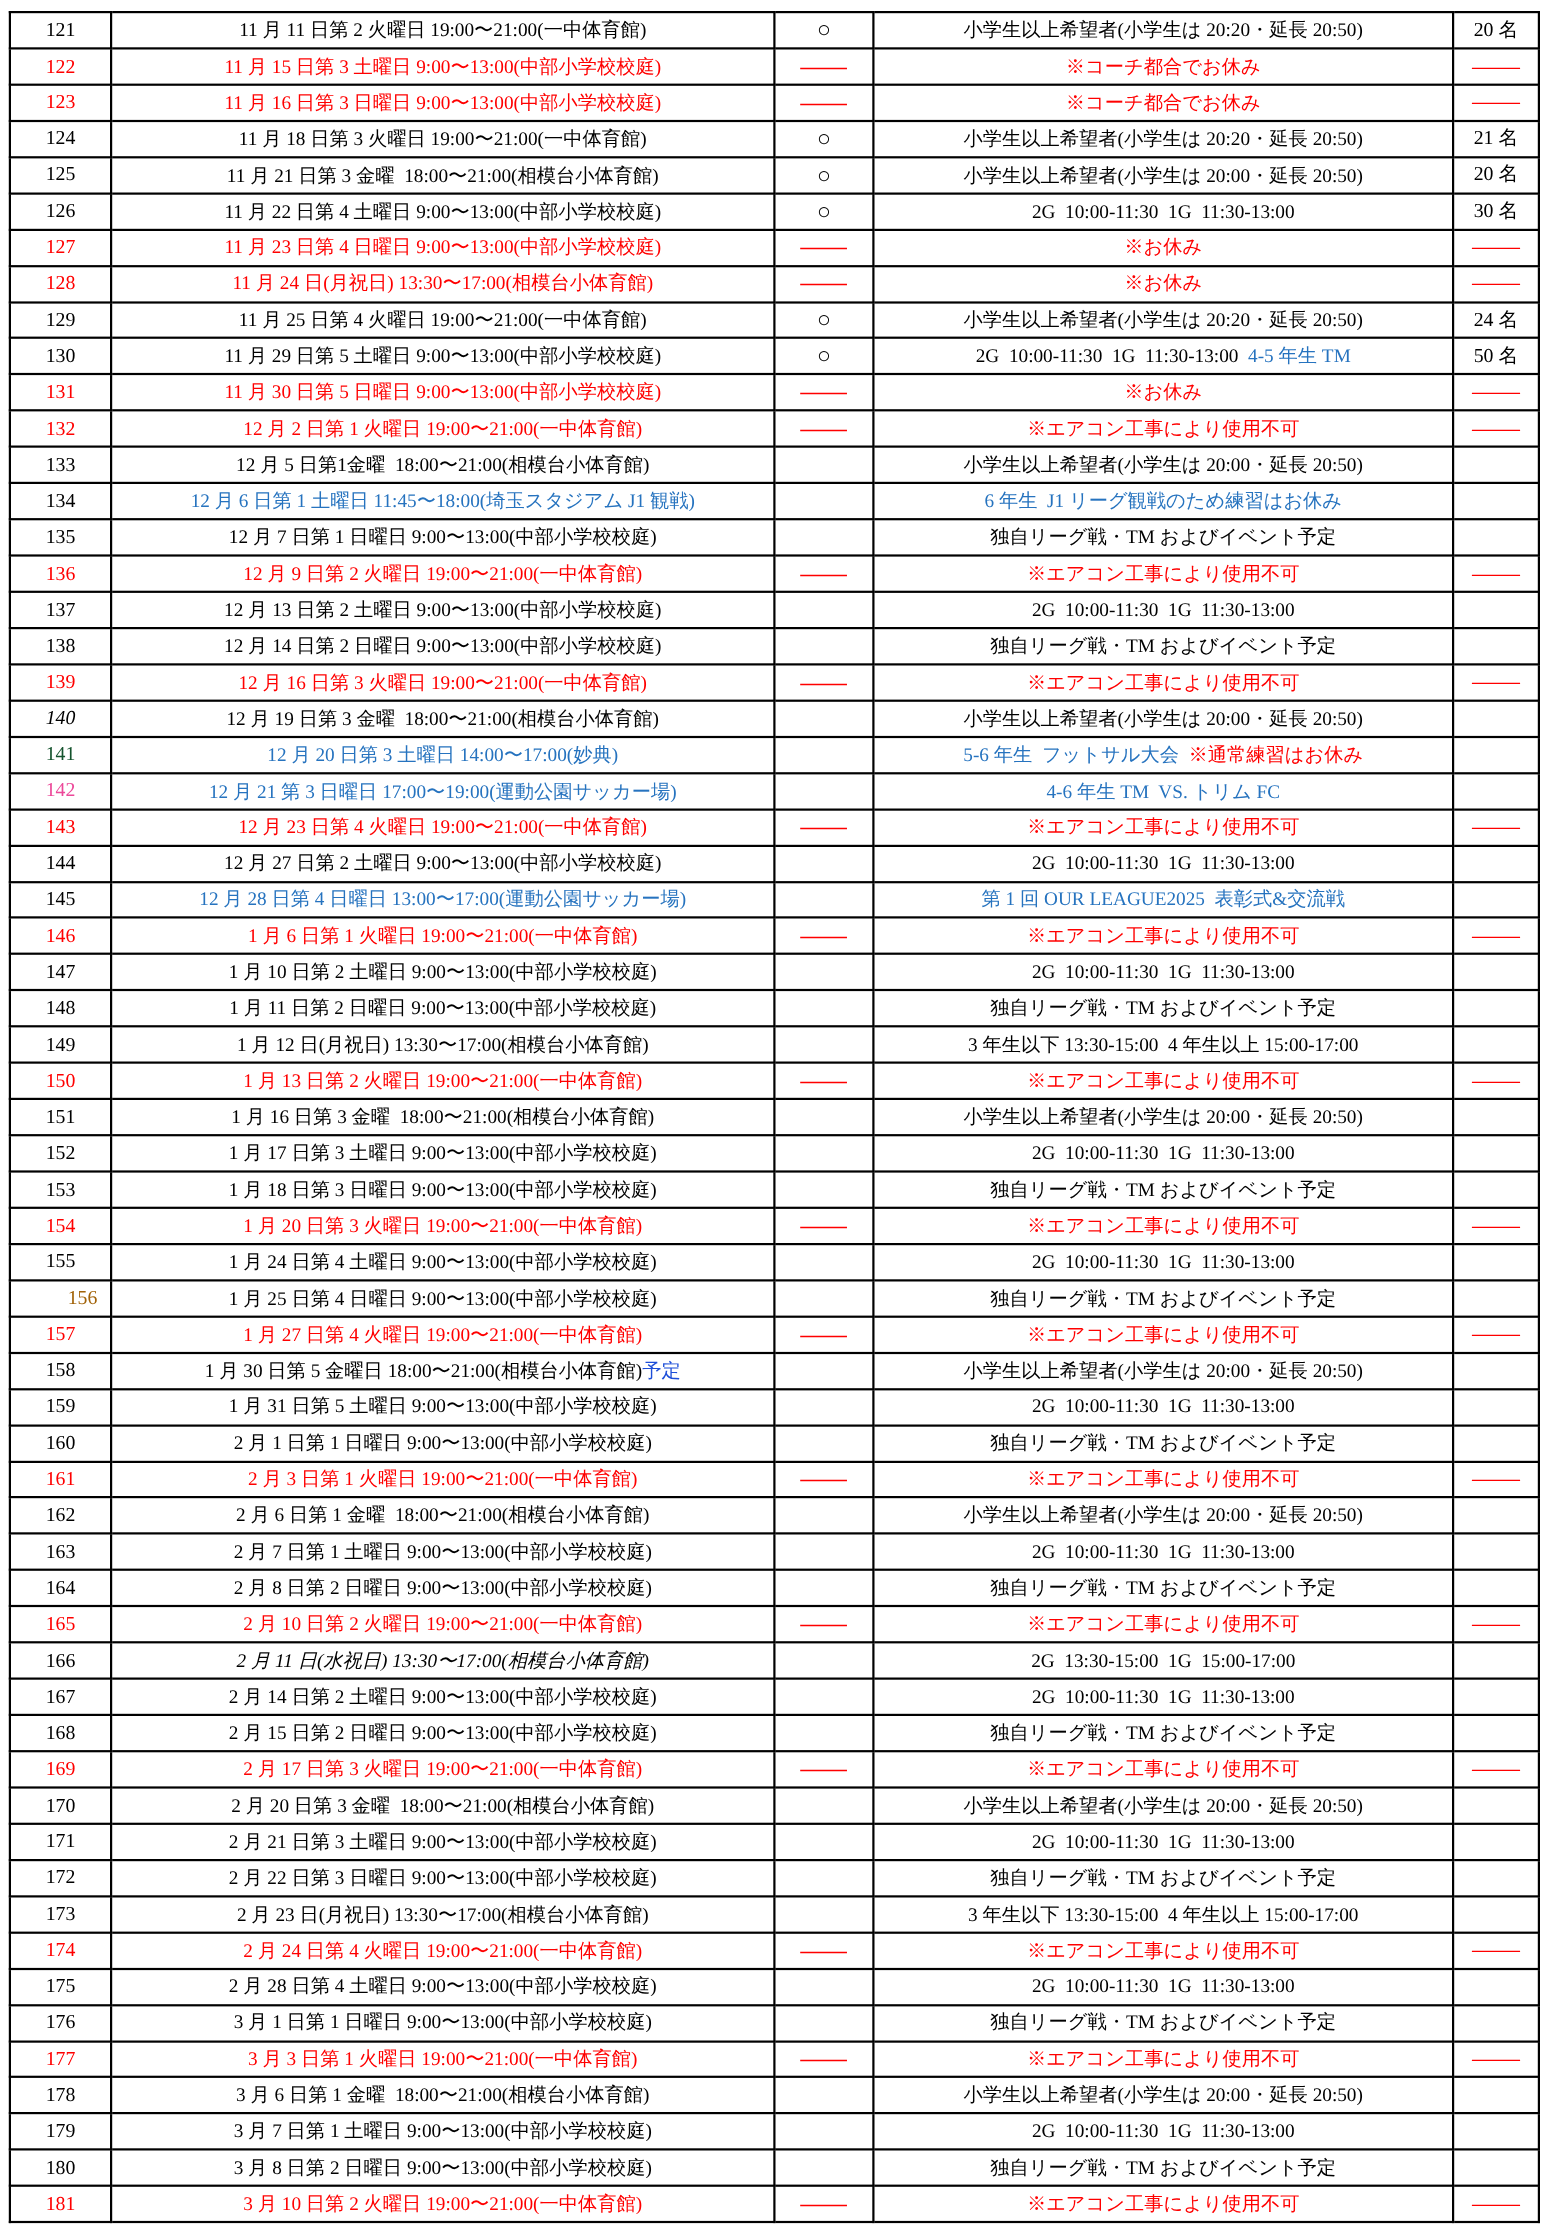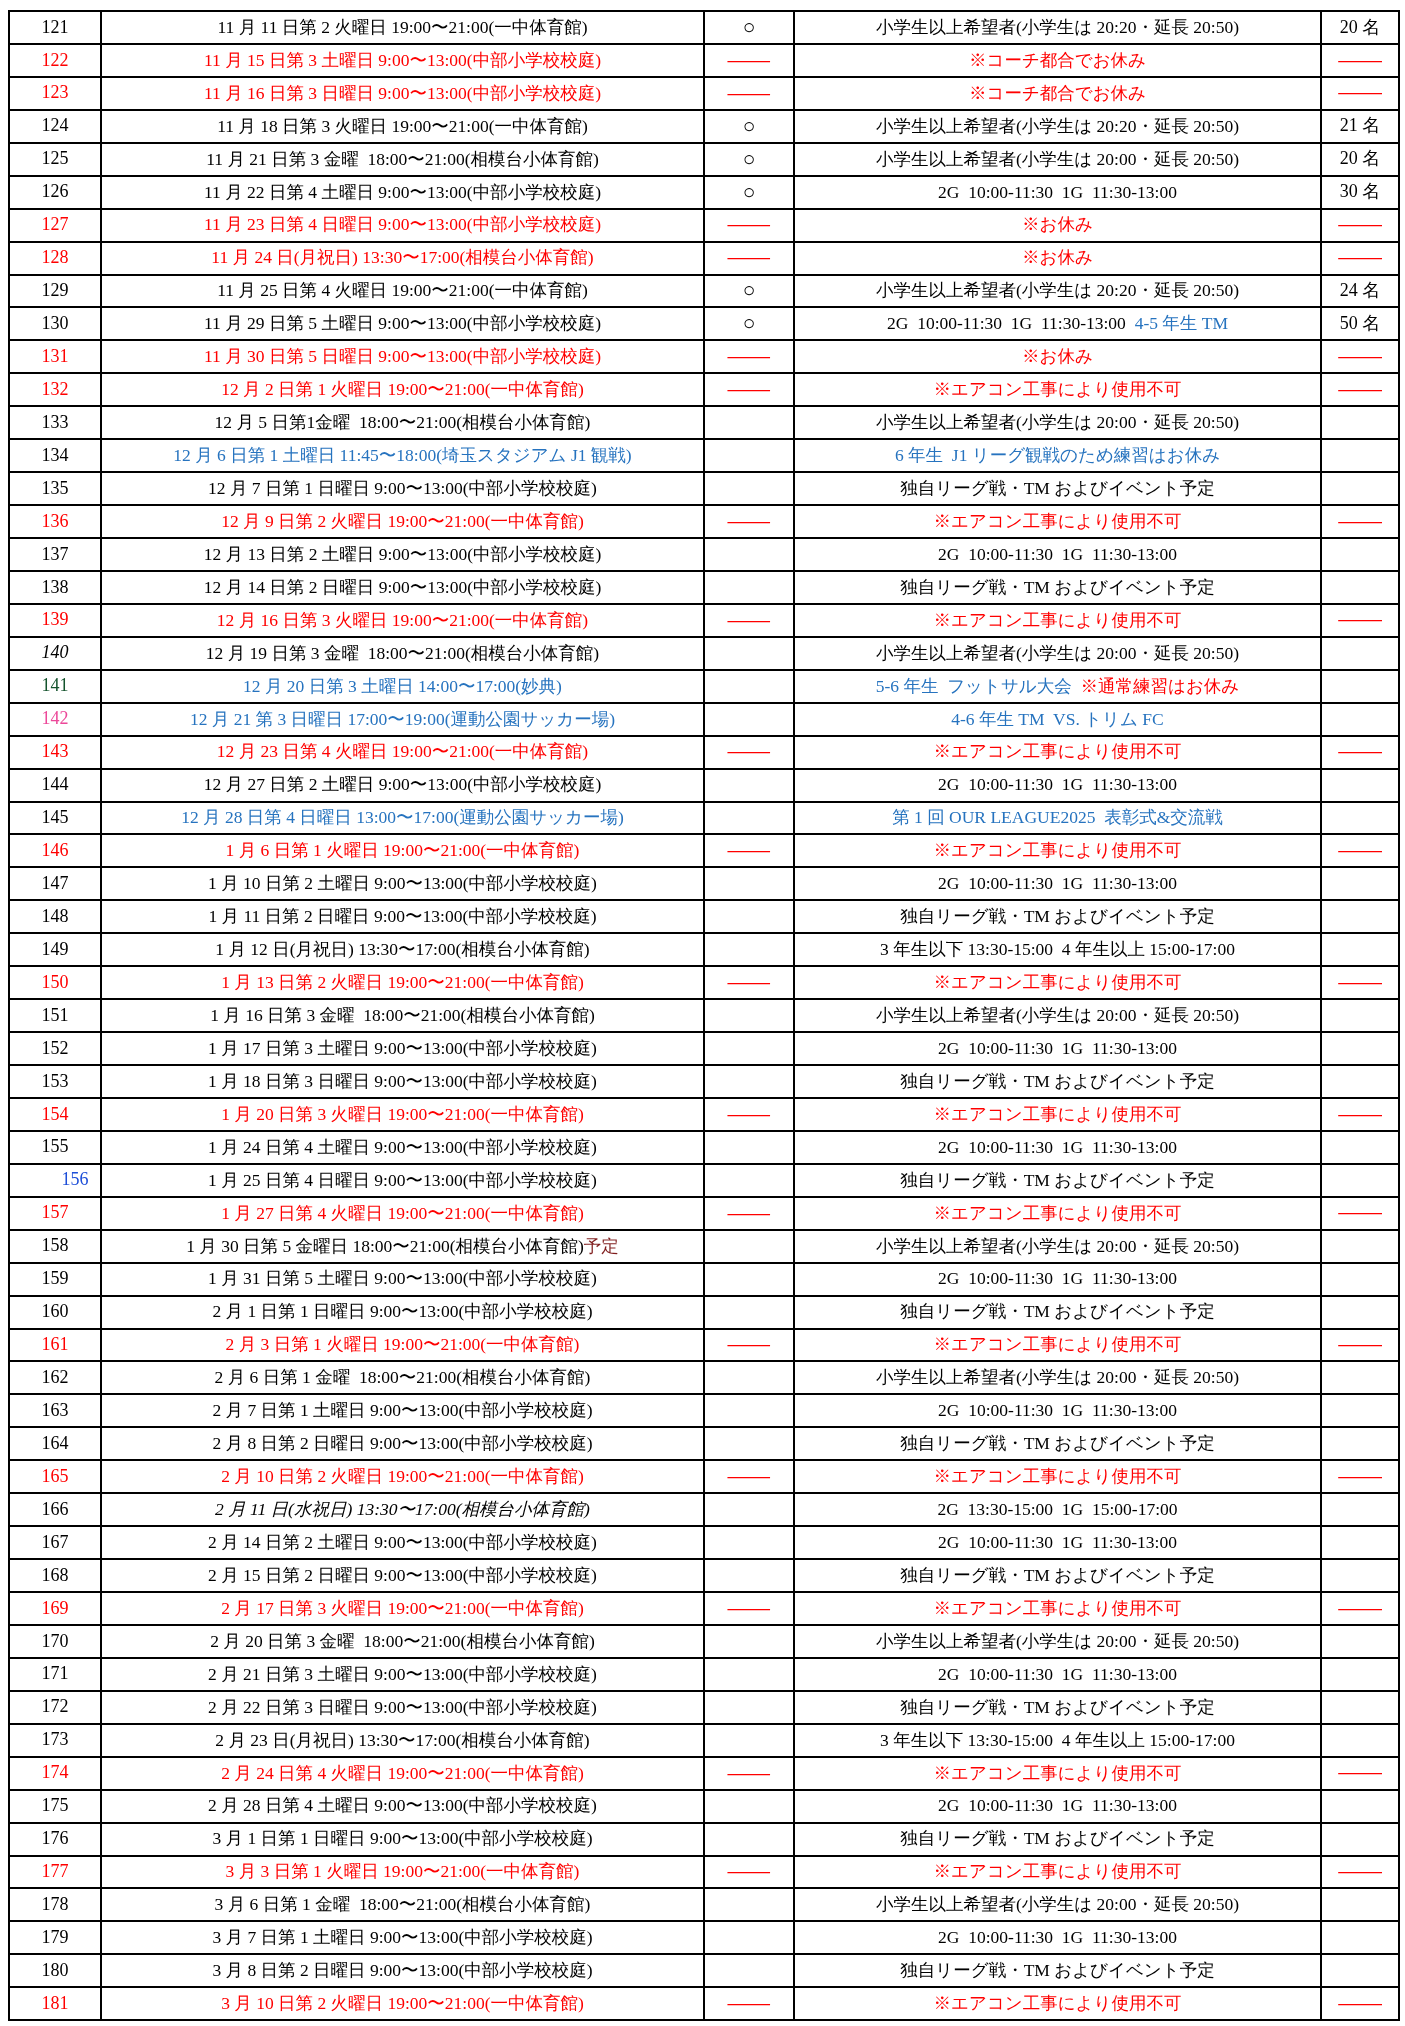--- a/index.html
+++ b/index.html
@@ -275,36 +275,36 @@
           <td class="col-count"><span class="dash" style="color: rgb(255, 0, 0);">—</span></td>
         </tr>
         <tr>
           <td class="col-no" style="color: rgb(0, 0, 0);">155</td>
           <td class="col-date"><span style="color: rgb(0, 0, 0);">1 月 24 日第 4 土曜日 9:00〜13:00(中部小学校校庭)</span></td>
           <td class="col-marker"></td>
           <td class="col-desc"><span style="color: rgb(0, 0, 0);">2G  10:00-11:30  1G  11:30-13:00</span></td>
           <td class="col-count"></td>
         </tr>
         <tr>
-          <td class="col-no" style="color: #1d4ed8; padding-left: 40px;">156</td>
+          <td class="col-no" style="color: #a16207; padding-left: 40px;">156</td>
           <td class="col-date"><span style="color: rgb(0, 0, 0);">1 月 25 日第 4 日曜日 9:00〜13:00(中部小学校校庭)</span></td>
           <td class="col-marker"></td>
           <td class="col-desc"><span style="color: rgb(0, 0, 0);">独自リーグ戦・TM およびイベント予定</span></td>
           <td class="col-count"></td>
         </tr>
         <tr>
           <td class="col-no" style="color: rgb(255, 0, 0);">157</td>
           <td class="col-date"><span style="color: rgb(255, 0, 0);">1 月 27 日第 4 火曜日 19:00〜21:00(一中体育館)</span></td>
           <td class="col-marker"><span class="dash" style="color: rgb(255, 0, 0);">—</span></td>
           <td class="col-desc"><span style="color: rgb(255, 0, 0);">※エアコン工事により使用不可</span></td>
           <td class="col-count"><span class="dash" style="color: rgb(255, 0, 0);">—</span></td>
         </tr>
         <tr>
           <td class="col-no" style="color: rgb(0, 0, 0);">158</td>
-          <td class="col-date"><span style="color: rgb(0, 0, 0);">1 月 30 日第 5 金曜日 18:00〜21:00(相模台小体育館)</span><span style="color: #7f1d1d; margin-top: 35px;">予定</span></td>
+          <td class="col-date"><span style="color: rgb(0, 0, 0);">1 月 30 日第 5 金曜日 18:00〜21:00(相模台小体育館)</span><span style="color: #1d4ed8; margin-top: 35px;">予定</span></td>
           <td class="col-marker"></td>
           <td class="col-desc"><span style="color: rgb(0, 0, 0);">小学生以上希望者(小学生は 20:00・延長 20:50)</span></td>
           <td class="col-count"></td>
         </tr>
         <tr>
           <td class="col-no" style="color: rgb(0, 0, 0);">159</td>
           <td class="col-date"><span style="color: rgb(0, 0, 0);">1 月 31 日第 5 土曜日 9:00〜13:00(中部小学校校庭)</span></td>
           <td class="col-marker"></td>
           <td class="col-desc"><span style="color: rgb(0, 0, 0);">2G  10:00-11:30  1G  11:30-13:00</span></td>
           <td class="col-count"></td>

